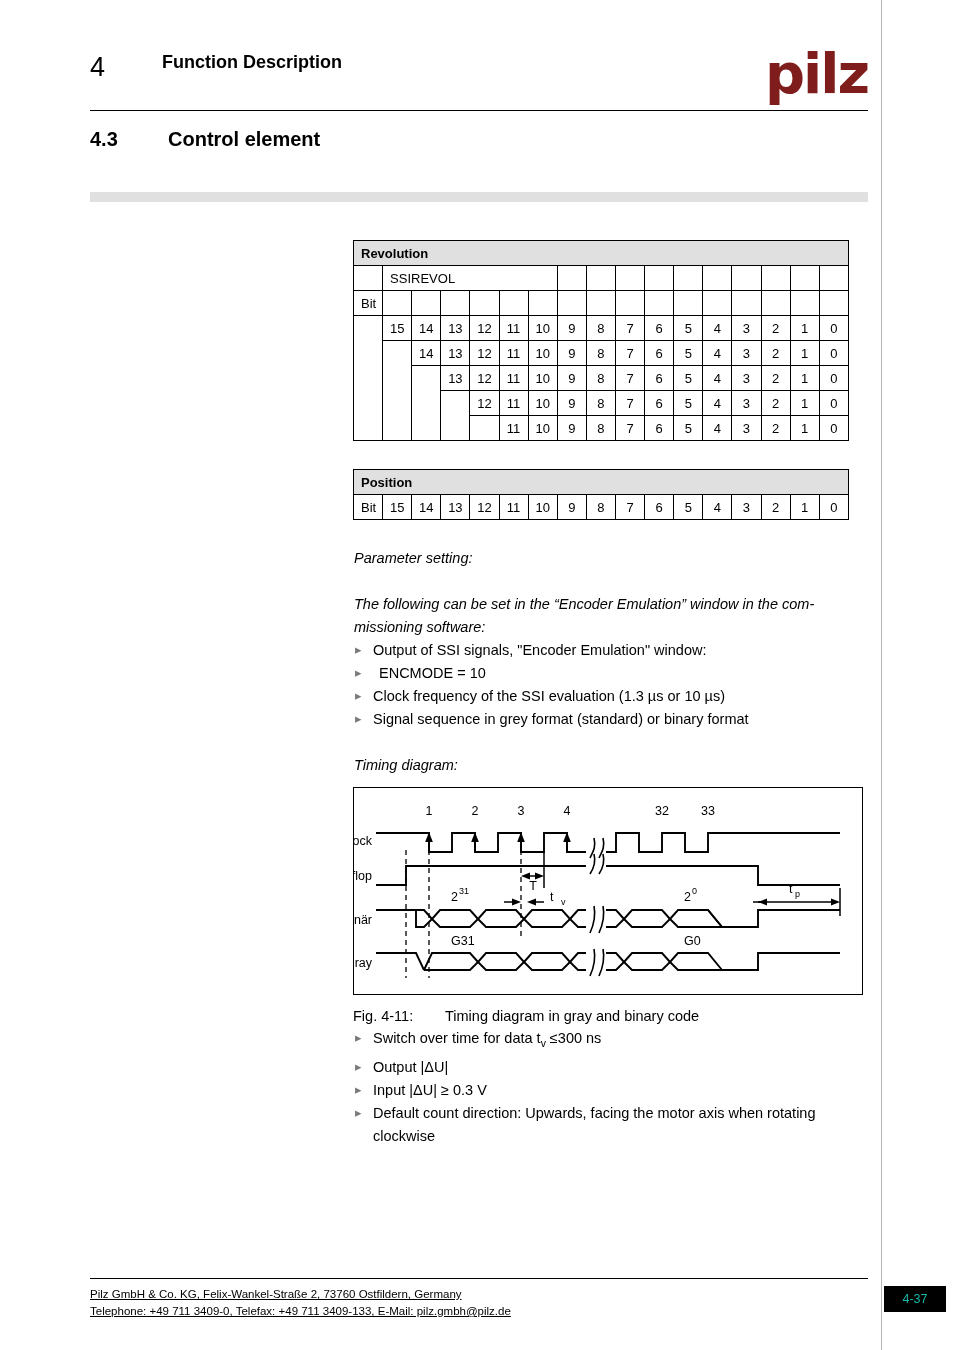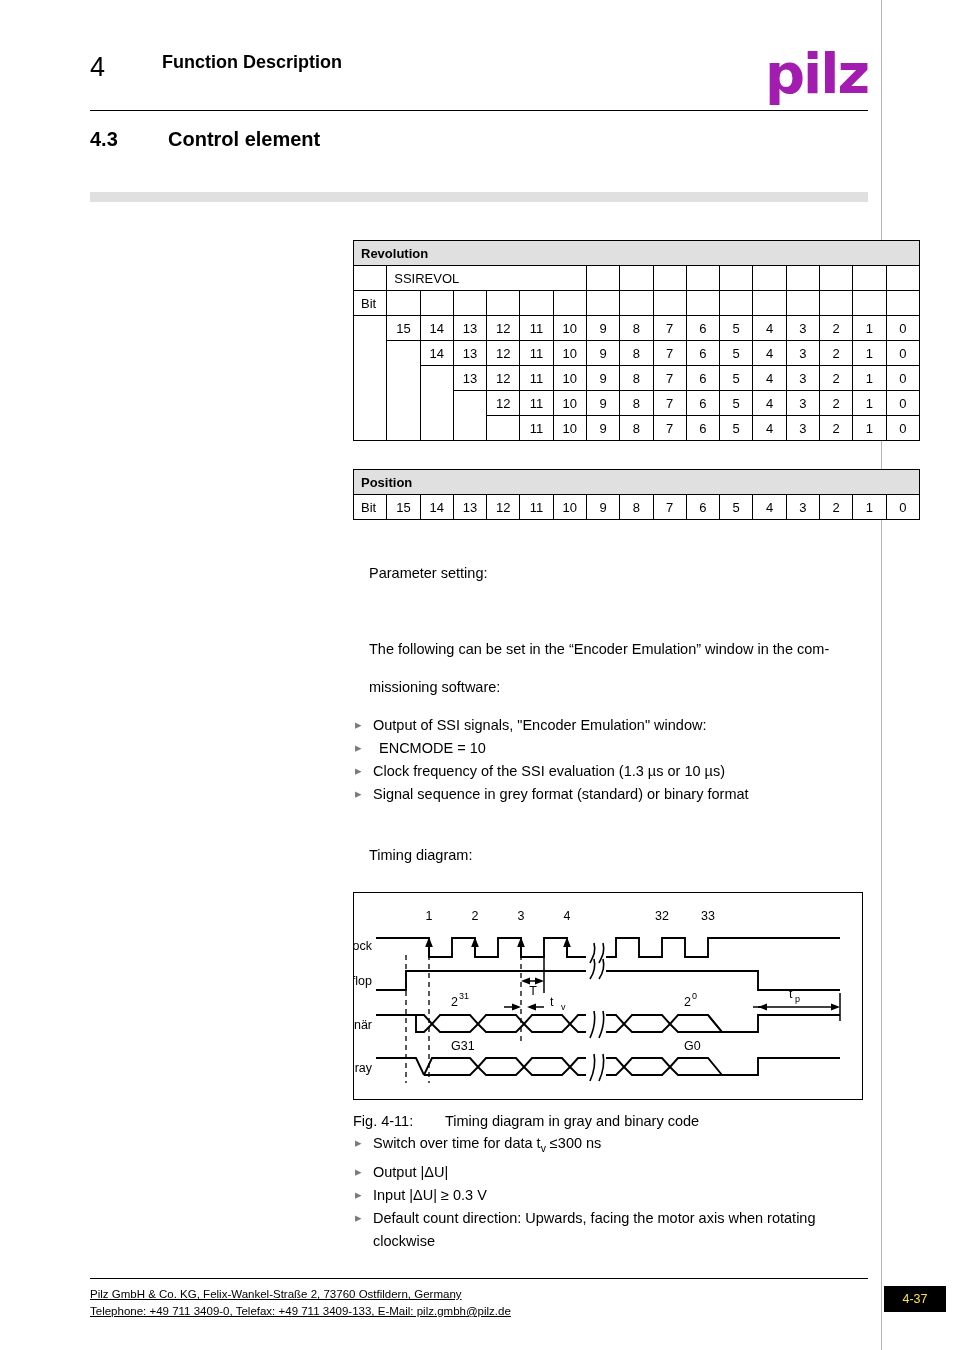--- a/index.html
+++ b/index.html
@@ -49,21 +49,21 @@
     font-size: 18px;
     font-weight: 700;
   }
   .logo {
     position: absolute;
     right: 0;
     top: 0;
     font-size: 56px;
     line-height: 56px;
     font-weight: 700;
-    color: #a21caf;
+    color: #7f1d1d;
     letter-spacing: -2px;
     font-family: "DejaVu Sans", sans-serif;
   }
   .header-rule {
     position: absolute;
     left: 90px;
     top: 110px;
     width: 778px;
     height: 1px;
     background: #000000;
@@ -97,21 +97,21 @@
   .content {
     position: absolute;
     left: 353px;
     top: 240px;
     width: 512px;
   }
 
   
   table.bits {
     border-collapse: collapse;
-    width: 567px;
+    width: 496px;
     table-layout: fixed;
     font-size: 13px;
   }
   table.bits td {
     border: 1px solid #000000;
     height: 24px;
     text-align: center;
     vertical-align: middle;
     padding: 0;
     background: #ffffff;
@@ -126,21 +126,22 @@
   td.lab {
     text-align: left !important;
     padding-left: 7px !important;
   }
   .tbl-gap { height: 28px; }
 
   
   .para {
     font-size: 14.5px;
     line-height: 22px;
-    margin: 16px;
+    margin: 1px;
+    font-style: italic;
   }
   .gap-sm { height: 22px; }
   .gap-xs { height: 10px; }
   ul.bl {
     list-style: none;
     margin: 0;
     padding: 0;
   }
   ul.bl li {
     position: relative;
@@ -193,21 +194,21 @@
     font-family: "Liberation Sans", sans-serif;
     text-decoration: underline;
   }
   .page-tag {
     position: absolute;
     left: 884px;
     top: 1286px;
     width: 62px;
     height: 26px;
     background: #000000;
-    color: #fde047;
+    color: #14b8a6;
     font-size: 12.5px;
     display: flex;
     align-items: center;
     justify-content: center;
   }
   sub { font-size: 0.72em; }
 </style>
 </head>
 <body>
 

